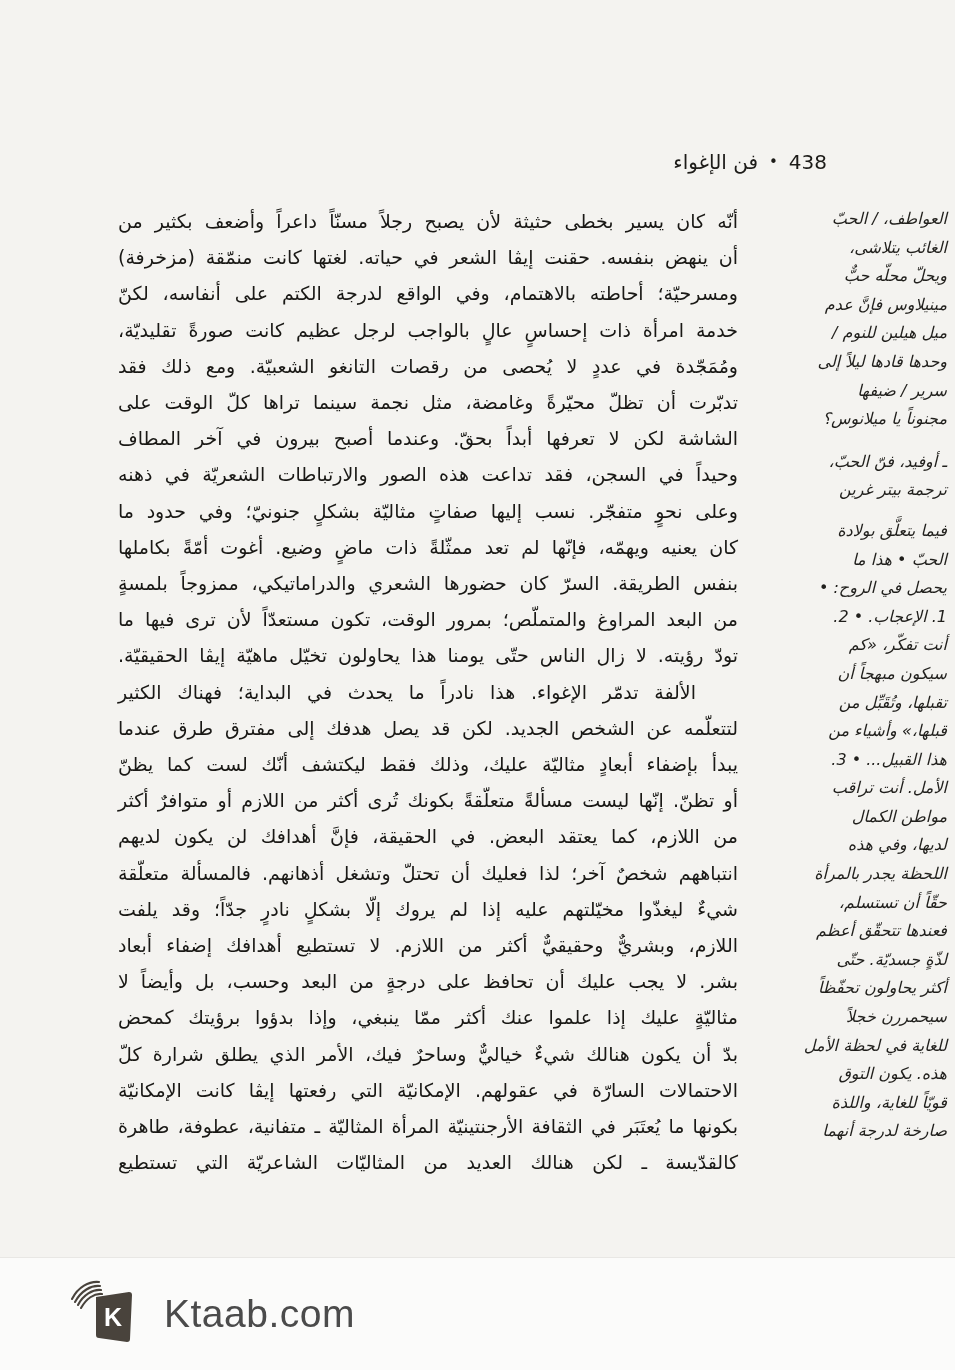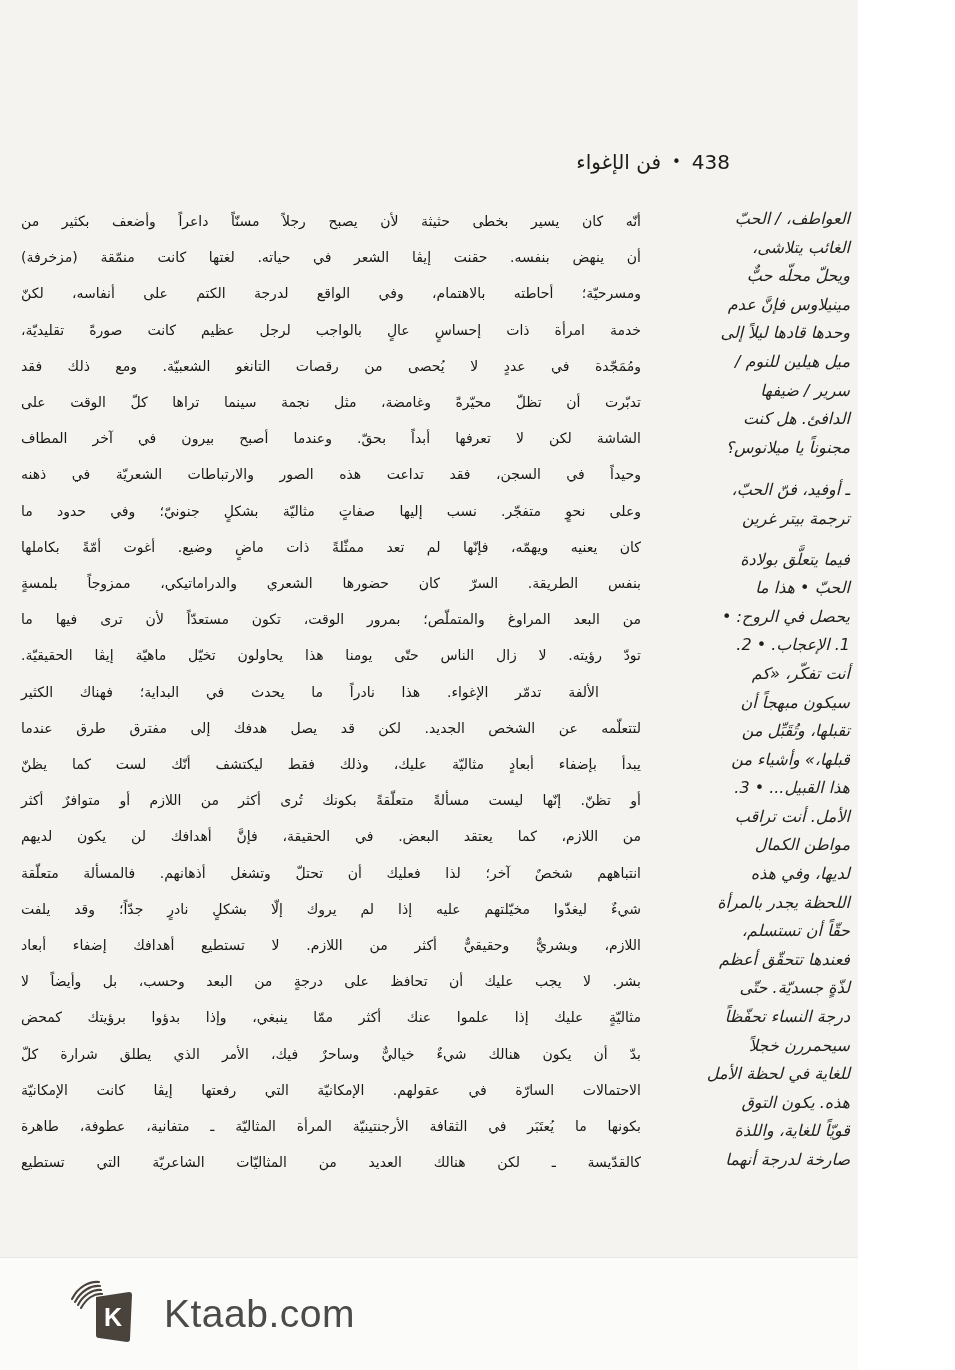--- a/index.html
+++ b/index.html
@@ -1,18 +1,18 @@
 <!DOCTYPE html>
 <html lang="ar"><head>
 <meta charset="utf-8">
 <style>
   html,body{margin:0;padding:0;}
   .screen{
     position:relative;
-    width:858px;height:1370px;
+    width:955px;height:1370px;
     background:#f4f3f0;
     overflow:hidden;
     font-family:"DejaVu Sans",sans-serif;
   }
   
   .page-header{
     position:absolute;top:150px;right:128px;
     direction:rtl;
     font-size:20px;color:#1c1b18;
     white-space:nowrap;
@@ -21,21 +21,21 @@
   .page-header .sep{margin:0 11px;font-size:15px;position:relative;top:-2px;}
   
   .body-column{
     position:absolute;top:203px;right:217px;
     width:620px;
     direction:rtl;
     color:#191815;
   }
   .para{margin:0;}
   .body-line{
-    font-size:14px;
+    font-size:19px;
     line-height:36.2px;
     text-align:justify;
     text-align-last:justify;
     -moz-text-align-last:justify;
     white-space:nowrap;
   }
   .first-indent{padding-right:42px;}
   
   .margin-column{
     position:absolute;top:205px;right:8px;
@@ -112,24 +112,23 @@
         <div class="body-line">كالقدّيسة ـ لكن هنالك العديد من المثاليّات الشاعريّة التي تستطيع</div>
       </div>
     </div>
 
   <div class="margin-column">
       <div class="margin-block">
         <div class="margin-line">العواطف، / الحبّ</div>
         <div class="margin-line">الغائب يتلاشى،</div>
         <div class="margin-line">ويحلّ محلّه حبٌّ</div>
         <div class="margin-line">مينيلاوس فإنَّ عدم</div>
+        <div class="margin-line">ميل هيلين للنوم /</div>
         <div class="margin-line">وحدها قادها ليلاً إلى</div>
-        <div class="margin-line">ميل هيلين للنوم /</div>
         <div class="margin-line">سرير / ضيفها</div>
-        <div class="margin-line">الدافئ. هل كنت</div>
         <div class="margin-line">مجنوناً يا ميلانوس؟</div>
       </div>
       <div class="margin-block">
         <div class="margin-line">ـ أوفيد، فنّ الحبّ،</div>
         <div class="margin-line">ترجمة بيتر غرين</div>
       </div>
       <div class="margin-block">
         <div class="margin-line">فيما يتعلَّق بولادة</div>
         <div class="margin-line">الحبّ • هذا ما</div>
         <div class="margin-line">يحصل في الروح: •</div>
@@ -139,21 +138,21 @@
         <div class="margin-line">تقبلها، وتُقَبِّل من</div>
         <div class="margin-line">قبلها،» وأشياء من</div>
         <div class="margin-line">هذا القبيل... • 3.</div>
         <div class="margin-line">الأمل. أنت تراقب</div>
         <div class="margin-line">مواطن الكمال</div>
         <div class="margin-line">لديها، وفي هذه</div>
         <div class="margin-line">اللحظة يجدر بالمرأة</div>
         <div class="margin-line">حقّاً أن تستسلم،</div>
         <div class="margin-line">فعندها تتحقّق أعظم</div>
         <div class="margin-line">لذّةٍ جسديّة. حتّى</div>
-        <div class="margin-line">درجة النساء تحفّظاً</div>
+        <div class="margin-line">أكثر يحاولون تحفّظاً</div>
         <div class="margin-line">سيحمررن خجلاً</div>
         <div class="margin-line">للغاية في لحظة الأمل</div>
         <div class="margin-line">هذه. يكون التوق</div>
         <div class="margin-line">قويّاً للغاية، واللذة</div>
         <div class="margin-line">صارخة لدرجة أنهما</div>
       </div>
     </div>
 
   <div class="footer">
     <div class="brand">

